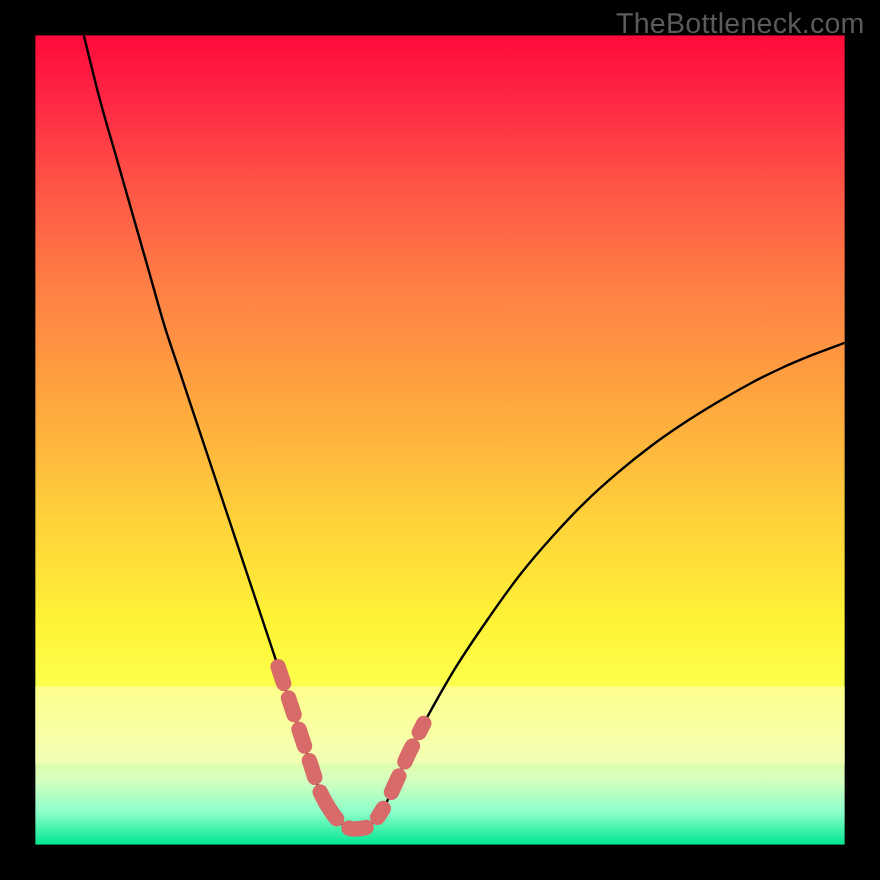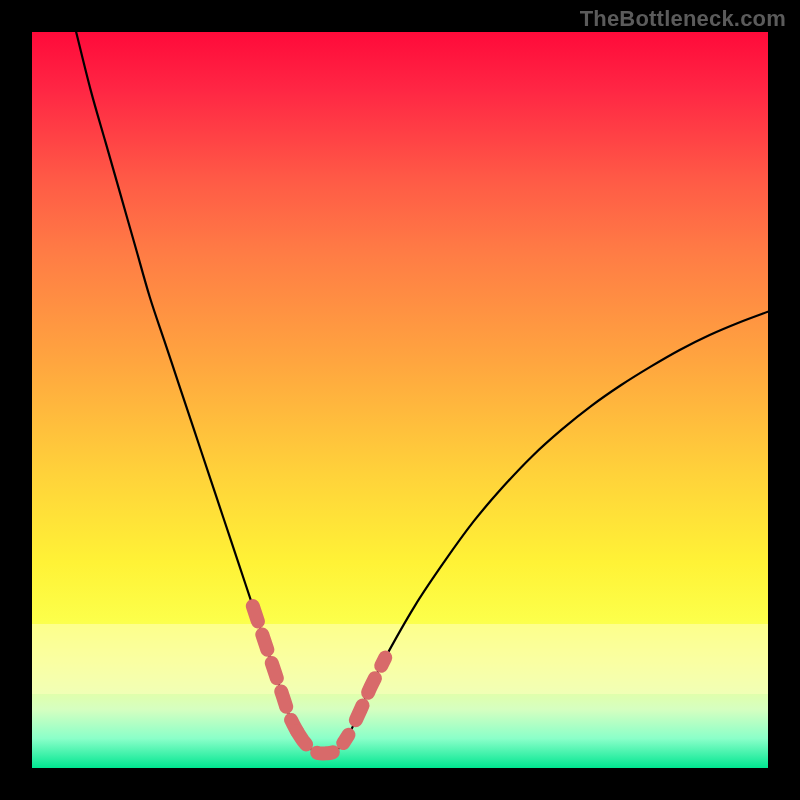--- a/index.html
+++ b/index.html
@@ -60,22 +60,22 @@
     position: absolute;
     inset: 0;
     width: 100%;
     height: 100%;
   }
   .watermark {
     position: absolute;
     top: 6px;
     right: 14px;
     color: #5b5b5b;
-    font-size: 22px;
-    font-weight: 700;
+    font-size: 26px;
+    font-weight: 400;
     letter-spacing: 0.2px;
     user-select: none;
     text-align: right;
   }
 </style>
 </head>
 <body>
 
 <div class="frame">
 

